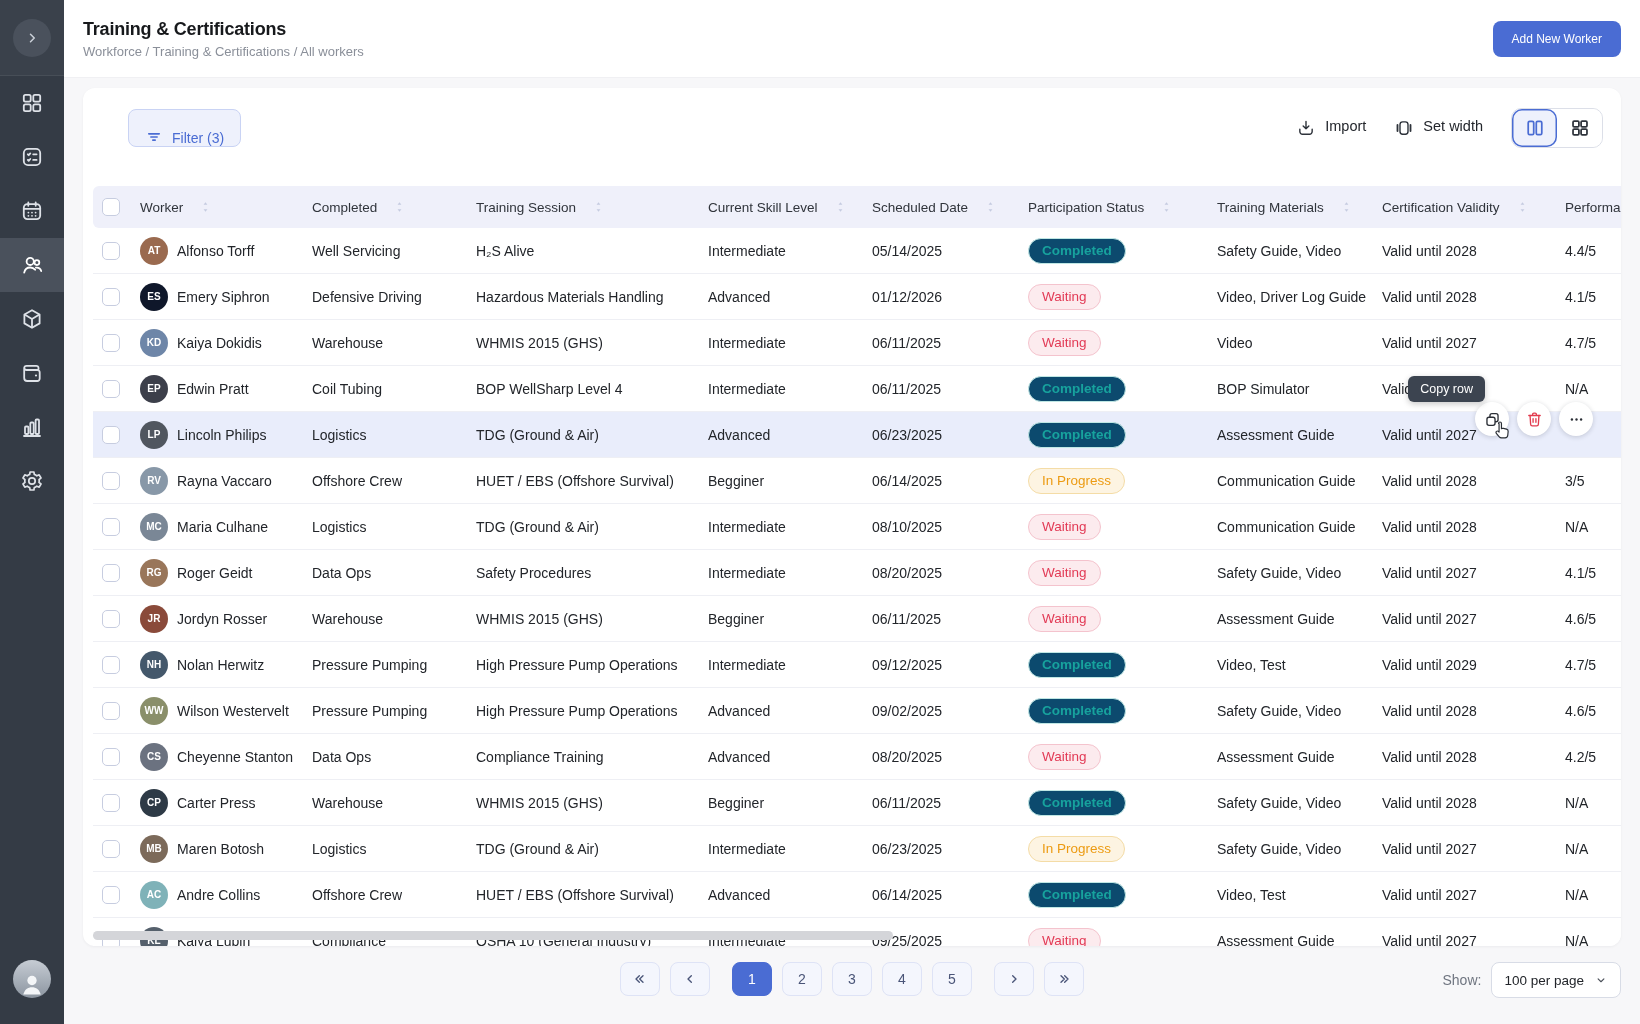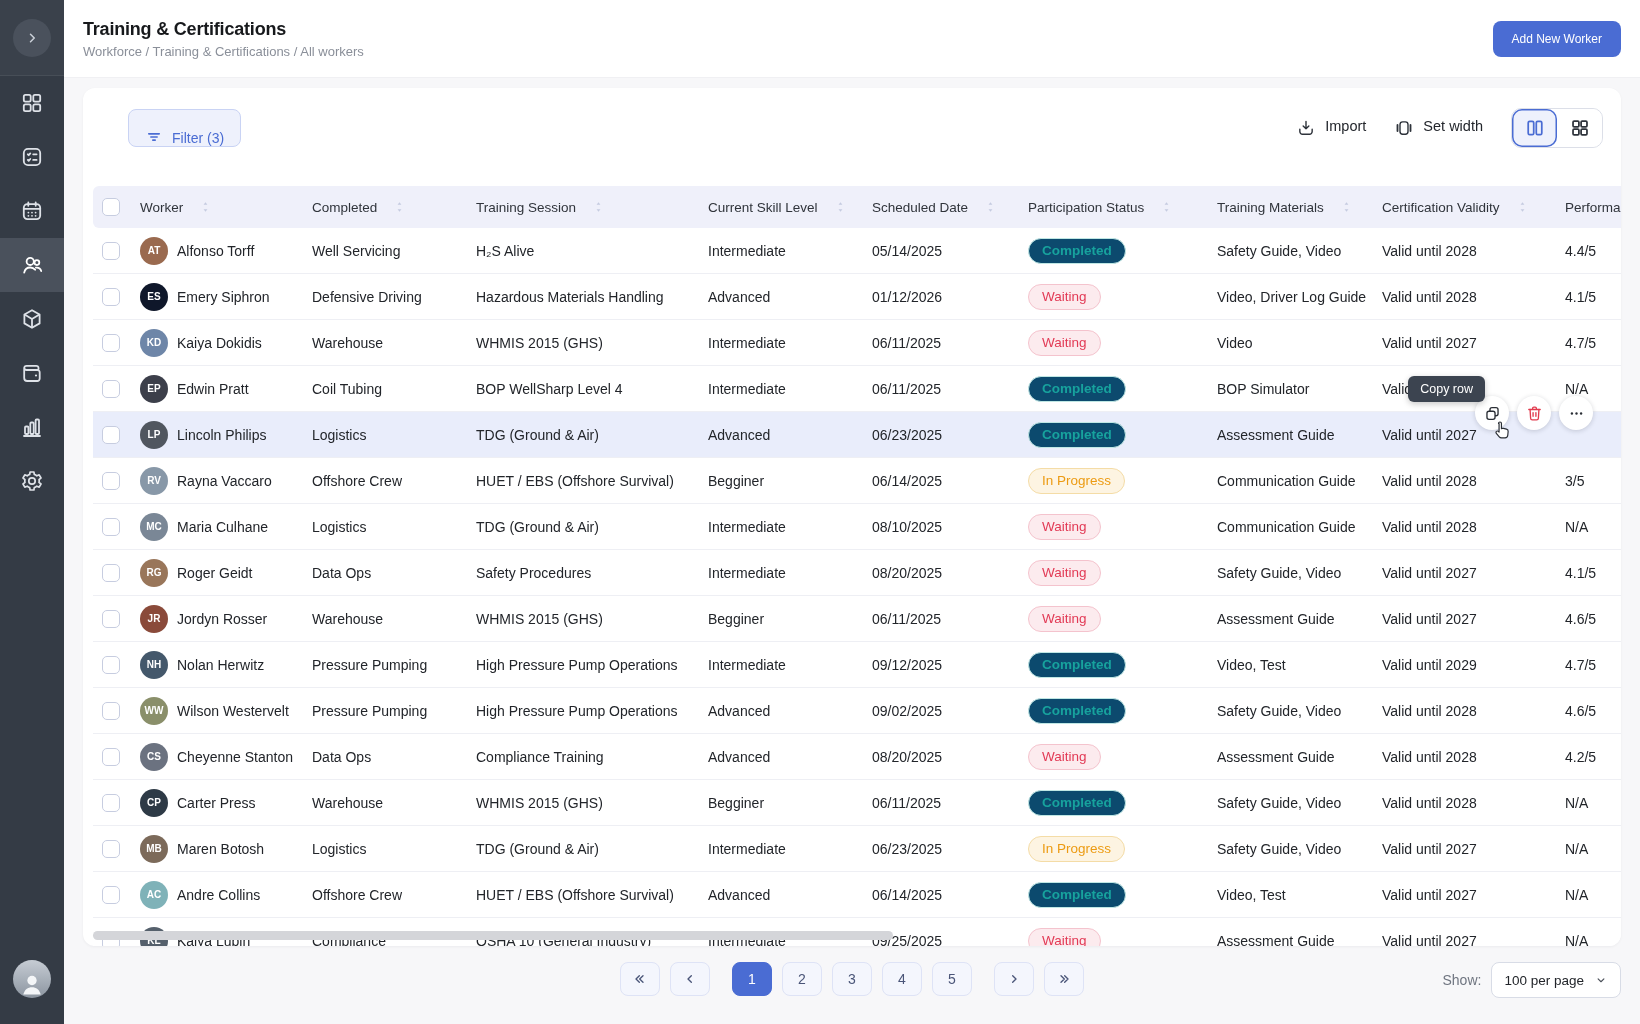--- a/index.html
+++ b/index.html
@@ -77,21 +77,21 @@
   .avatar { width:28px; height:28px; border-radius:50%; margin-right:9px; flex:none; display:flex;
     align-items:center; justify-content:center; font-size:10px; font-weight:700; color:#fff; }
   .badge { height:26px; padding:0 13px; display:inline-flex; align-items:center; border-radius:999px;
     font-size:13.5px; }
   .badge.completed { color:var(--c-completed,#17A29D); background:#0c4a6e; border:1px solid #BFE7E4;font-weight:bold; }
   .badge.waiting { color:var(--c-waiting,#E23A55); background:#FCEBEE; border:1px solid #F4C3CD; }
   .badge.in_progress { color:var(--c-progress,#EC9B13); background:#FDF4E2; border:1px solid #F4DCA6; }
 
   
   .row-overlay { position:absolute; top:226px; right:28px; height:46px; display:flex;
-    gap:8px; z-index:5; }
+    align-items:center; gap:8px; z-index:5; }
   .action-btn { width:34px; height:34px; border-radius:50%; background:#fff; border:none;
     box-shadow:0 1px 5px rgba(15,20,40,.18); display:flex; align-items:center; justify-content:center;
     color:#2A2E35; cursor:pointer; }
   .action-btn .ic { width:19px; height:19px; }
   .action-btn.trash { color:#E23B4E; }
   .tooltip { position:absolute; right:108px; top:-20px; background:#3C4450; color:#fff; font-size:12.5px;
     padding:6px 12px; border-radius:6px; box-shadow:0 2px 6px rgba(0,0,0,.22); white-space:nowrap; }
   .cursor-hand { position:absolute; left:16px; top:23px; width:22px; height:22px; z-index:6; pointer-events:none; }
 
   .hscroll { position:absolute; left:10px; bottom:6px; width:800px; height:9px; border-radius:5px;

